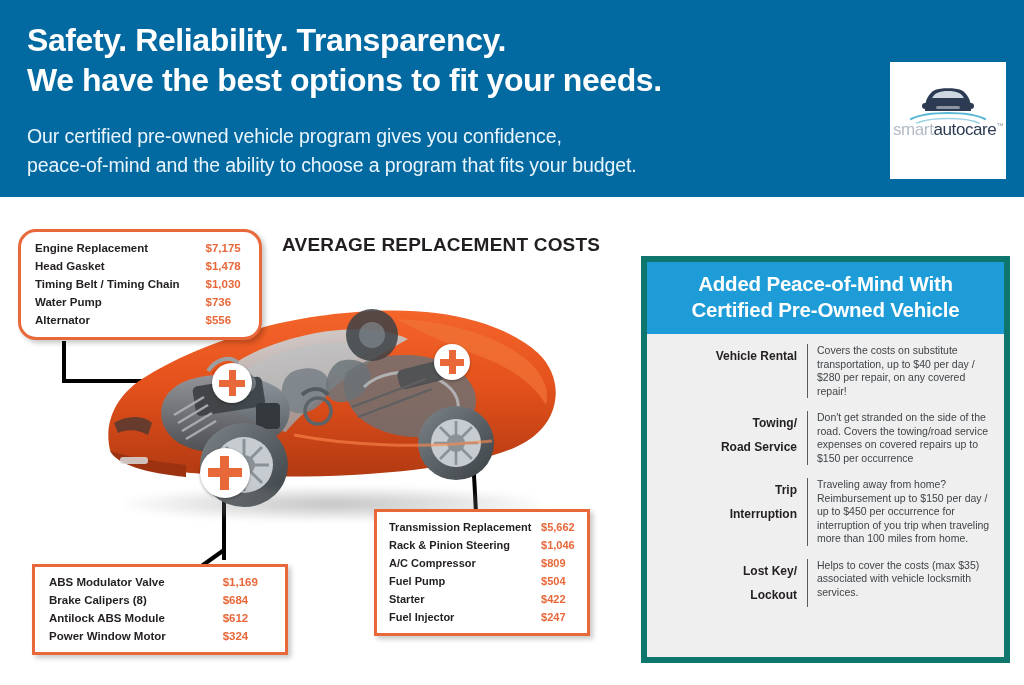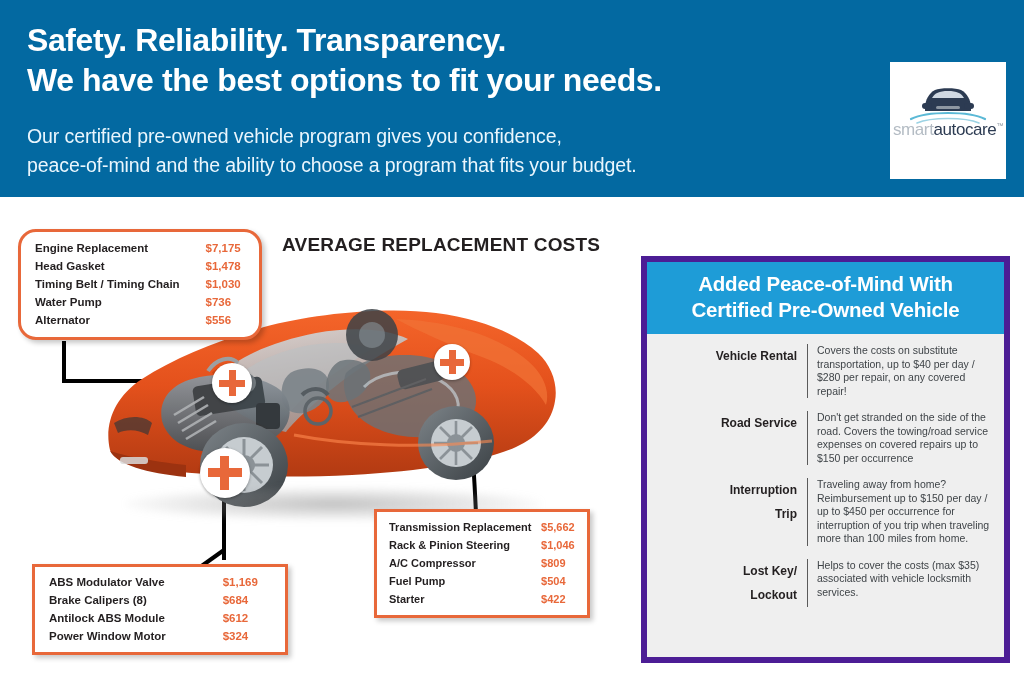--- a/index.html
+++ b/index.html
@@ -89,21 +89,21 @@
   .cost-box td.amt { color: #e8683a; text-align: left; }
 
   #box-engine { left: 18px; top: 229px; width: 244px; padding: 7px 12px 8px 14px; border-radius: 18px; }
   #box-abs    { left: 32px; top: 564px; width: 256px; padding: 6px 10px 7px 14px; }
   #box-trans  { left: 374px; top: 509px; width: 216px; padding: 6px 10px 7px 12px; }
   #box-trans td { font-size: 11px; }
 
   
   .panel {
     position: absolute; left: 641px; top: 256px; width: 369px; height: 407px;
-    background: #efefef; border: 6px solid #4c1d95;
+    background: #efefef; border: 6px solid #0f766e;
   }
   .panel-header {
     background: #1e9cd7; color: #fff; text-align: center;
     padding: 9px 6px 11px; font-size: 20.5px; font-weight: bold; line-height: 26px;
     letter-spacing: -0.2px;
   }
   .panel-header span { display: block; }
   .panel-body { padding: 10px 10px 10px 8px; }
   .brow { display: flex; align-items: stretch; margin-bottom: 13px; }
   .brow:last-child { margin-bottom: 0; }
@@ -349,48 +349,53 @@
             <td class="amt">$809</td>
           </tr>
           <tr>
             <td class="lbl">Fuel Pump</td>
             <td class="amt">$504</td>
           </tr>
           <tr>
             <td class="lbl">Starter</td>
             <td class="amt">$422</td>
           </tr>
+          <tr>
+            <td class="lbl">Fuel Injector</td>
+            <td class="amt">$247</td>
+          </tr>
         </tbody>
     </table>
   </div>
 
   <div class="panel">
     <div class="panel-header">
       <span>Added Peace-of-Mind With</span>
       <span>Certified Pre-Owned Vehicle</span>
     </div>
     <div class="panel-body">
         <div class="brow">
           <div class="blabel">
             <span>Vehicle Rental</span>
           </div>
           <div class="bdiv"></div>
           <div class="bdesc">Covers the costs on substitute transportation, up to $40 per day / $280 per repair, on any covered repair!</div>
         </div>
         <div class="brow">
           <div class="blabel">
+            <span>Towing/</span>
             <span>Road Service</span>
           </div>
           <div class="bdiv"></div>
           <div class="bdesc">Don't get stranded on the side of the road. Covers the towing/road service expenses on covered repairs up to $150 per occurrence</div>
         </div>
         <div class="brow">
           <div class="blabel">
+            <span>Trip</span>
             <span>Interruption</span>
-            <span>Trip</span>
           </div>
           <div class="bdiv"></div>
           <div class="bdesc">Traveling away from home? Reimbursement up to $150 per day / up to $450 per occurrence for interruption of you trip when traveling more than 100 miles from home.</div>
         </div>
         <div class="brow">
           <div class="blabel">
             <span>Lost Key/</span>
             <span>Lockout</span>
           </div>
           <div class="bdiv"></div>

